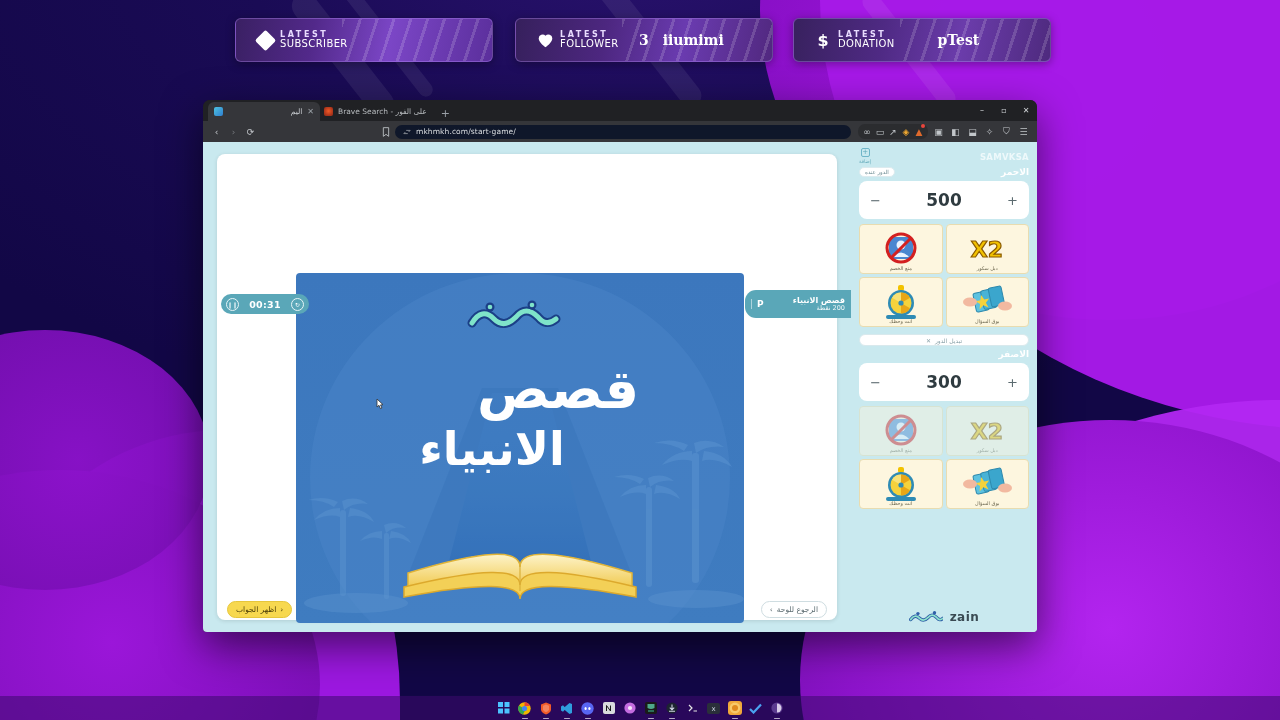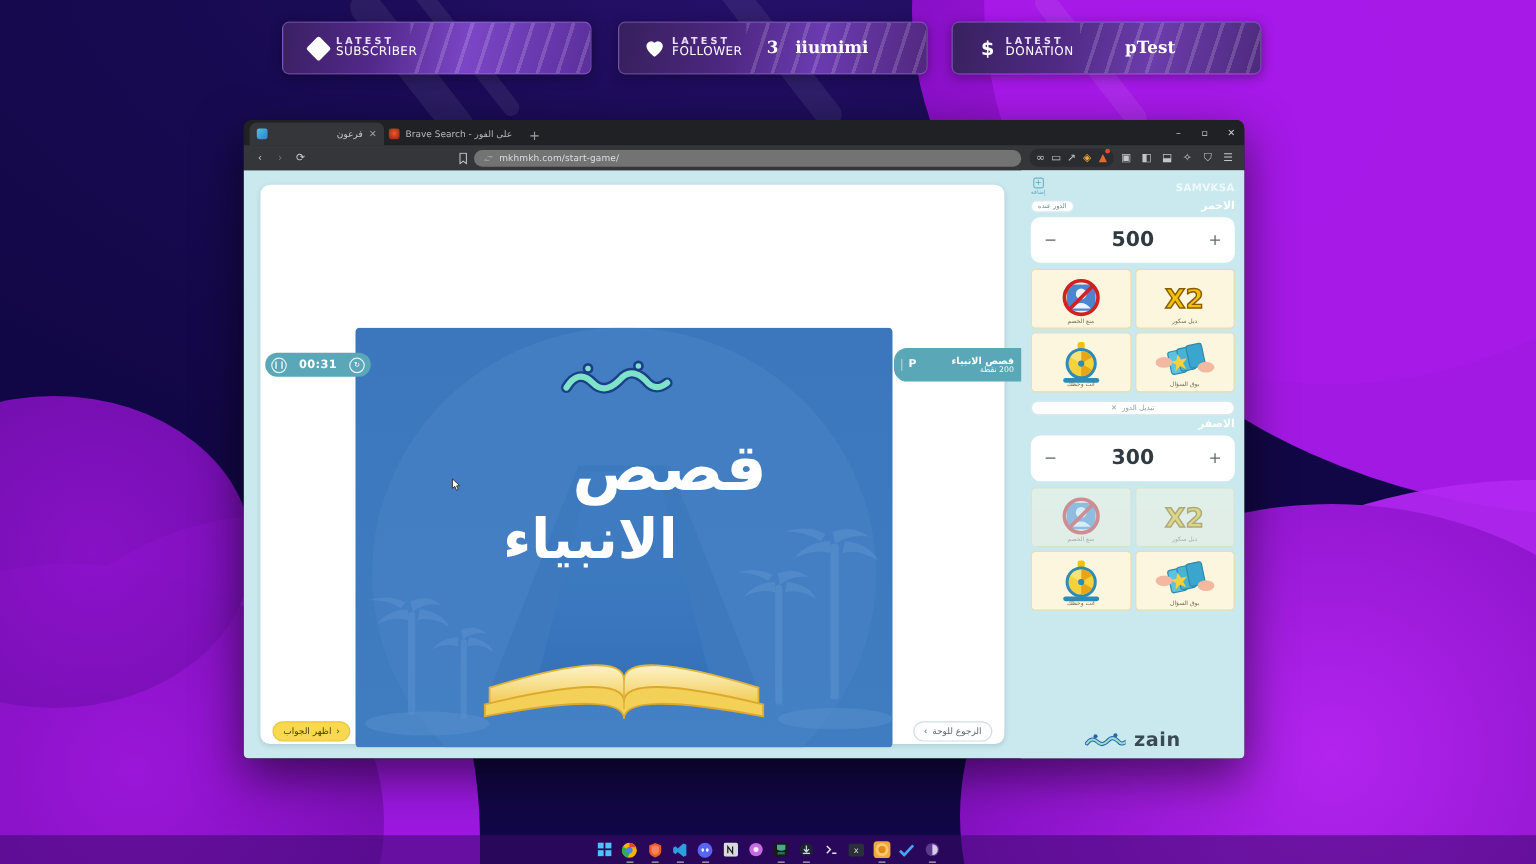--- a/index.html
+++ b/index.html
@@ -77,21 +77,21 @@
   .fav-brave { background:radial-gradient(circle at 50% 45%, #f05a28 0%, #a8331a 70%); border-radius:50%; }
   .tab .x { font-size:8px; color:#9aa0a6; }
   .newtab { color:#9aa0a6; font-size:11px; padding:0 8px 1px; }
   .winbtns { margin-left:auto; display:flex; align-items:center; gap:0; height:21px; }
   .winbtn { width:22px; height:21px; display:flex; align-items:center; justify-content:center;
             color:#cfd3d6; font-size:8px; }
 
   .toolbar { height:21px; background:#35363a; display:flex; align-items:center; gap:4px; padding:0 7px; }
   .tb-ico { width:13px; height:13px; display:flex; align-items:center; justify-content:center;
             color:#c2c6ca; font-size:9px; flex:0 0 auto; }
-  .omnibox { flex:1; height:14px; background:#737373; border-radius:8px; display:flex;
+  .omnibox { flex:1; height:14px; background:#0f172a; border-radius:8px; display:flex;
              align-items:center; gap:5px; padding:0 7px; margin:0 3px; }
   .omnibox .url { font-size:7.5px; color:#dcdfe2; letter-spacing:.1px; }
   .tb-right { display:flex; align-items:center; gap:4px; }
   .ext-pill { display:flex; align-items:center; gap:3px; background:#2b2c2f; border-radius:7px; padding:1px 4px; }
   .dot-badge { position:relative; }
   .dot-badge::after { content:""; position:absolute; right:-1px; top:-1px; width:4px; height:4px;
                       border-radius:50%; background:#e8453c; }
 
   
   .page { position:absolute; left:0; top:42px; width:834px; height:490px; background:#c9e9ef; display:flex; }
@@ -140,21 +140,21 @@
   .powergrid { margin-top:5px; display:grid; grid-template-columns:1fr 1fr; gap:3px; }
   .pw { height:50px; background:#fdf6df; border:1px solid #e8dcb0; border-radius:4px;
         position:relative; display:flex; align-items:center; justify-content:center; overflow:hidden;}
   .pw .cap { position:absolute; bottom:2px; left:0; right:0; text-align:center;
              font-size:5px; color:#6f6a52; }
   .pw.dim { opacity:.45; }
   .swap-btn { margin-top:7px; height:12px; background:#fff; border:1px solid #d8e9ed; border-radius:7px;
      display:flex; align-items:center; justify-content:center; gap:4px; font-size:6px; color:#8aa2a9; }
   .zain { position:absolute; bottom:6px; left:0; right:0; display:flex; align-items:center;
           justify-content:center; gap:7px; }
-  .zain .word { font-size:16px; font-weight:700; color:#3a4a52; letter-spacing:.5px; }
+  .zain .word { font-size:12px; font-weight:700; color:#3a4a52; letter-spacing:.5px; }
 
   
   .taskbar { position:absolute; left:0; bottom:0; width:1280px; height:24px;
      background: rgba(60,10,110,.55); display:flex; align-items:center; justify-content:center; gap:7px; }
   .tb-app { width:14px; height:14px; border-radius:3px; display:flex; align-items:center;
             justify-content:center; font-size:8px; color:#fff; position:relative; }
   .tb-app.open::after { content:""; position:absolute; bottom:-4px; left:4px; width:6px; height:1.5px;
             background:rgba(255,255,255,.65); border-radius:1px; }
 </style>
 </head>
@@ -215,21 +215,21 @@
       </div>
       <div class="val">pTest</div>
     </div>
   </div>
 
   <div class="browser">
 
     <div class="tabstrip">
       <div class="tab active">
         <span class="favicon fav-blue"></span>
-        <span style="flex:1;text-align:right;direction:rtl;">فرعون</span>
+        <span style="flex:1;text-align:right;direction:rtl;">اليم</span>
         <span class="x">✕</span>
       </div>
       <div class="tab inactive">
         <span class="favicon fav-brave"></span>
         <span>Brave Search - على الفور</span>
       </div>
       <div class="newtab">+</div>
       <div class="winbtns">
         <div class="winbtn">–</div>
         <div class="winbtn">▫</div>

